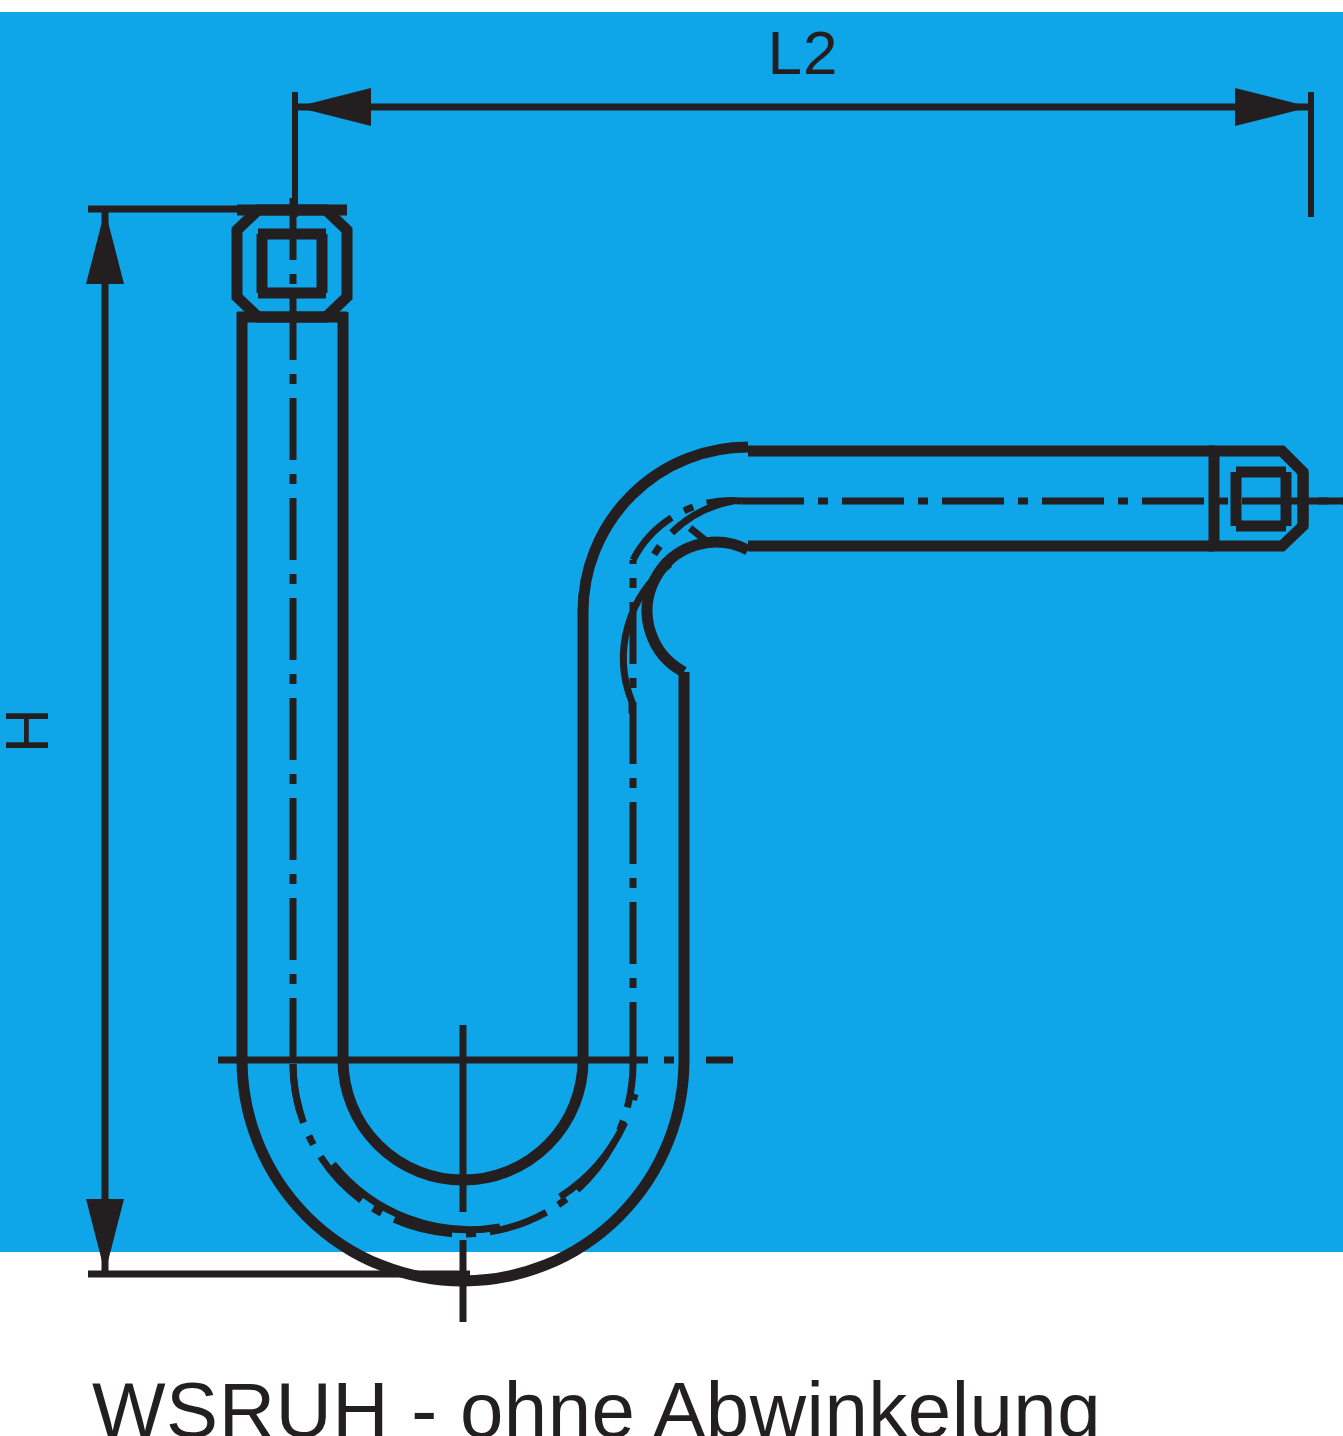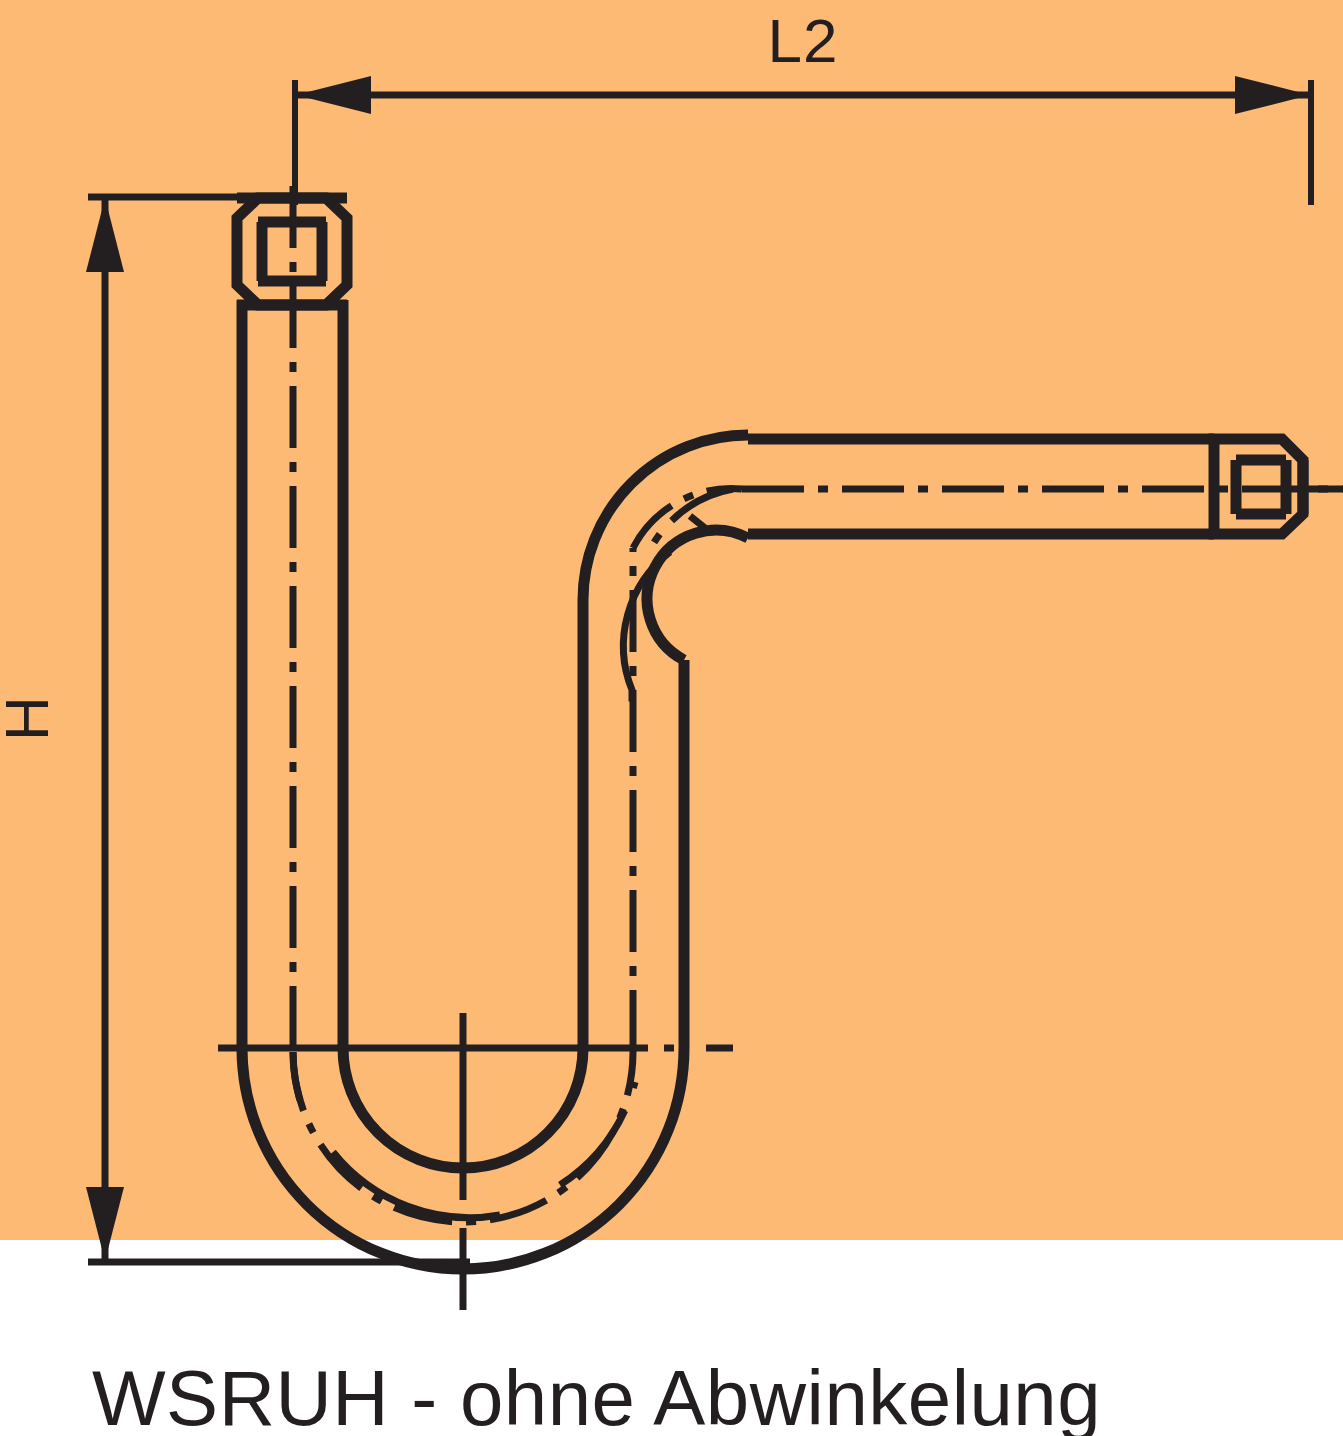--- a/index.html
+++ b/index.html
@@ -12,21 +12,22 @@
     width: 1343px;
     height: 1436px;
     font-family: "Liberation Sans", sans-serif;
     overflow: hidden;
     position: relative;
   }
   #drawing-root {
     position: relative;
     width: 1343px;
     height: 1240px;
-    background: #fdba74;
+    background: #0ea5e9;
+    margin-top: 12px;
   }
   svg#technical-drawing {
     display: block;
     width: 1343px;
     height: 1436px;
   }
   .dim-label {
     font-family: "Liberation Sans", sans-serif;
     font-size: 62px;
     fill: #231f20;

